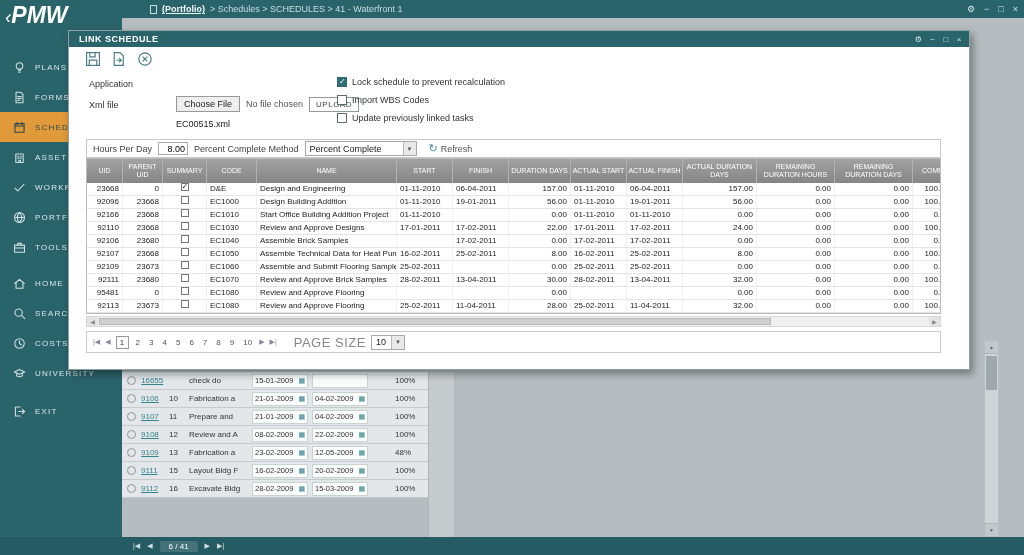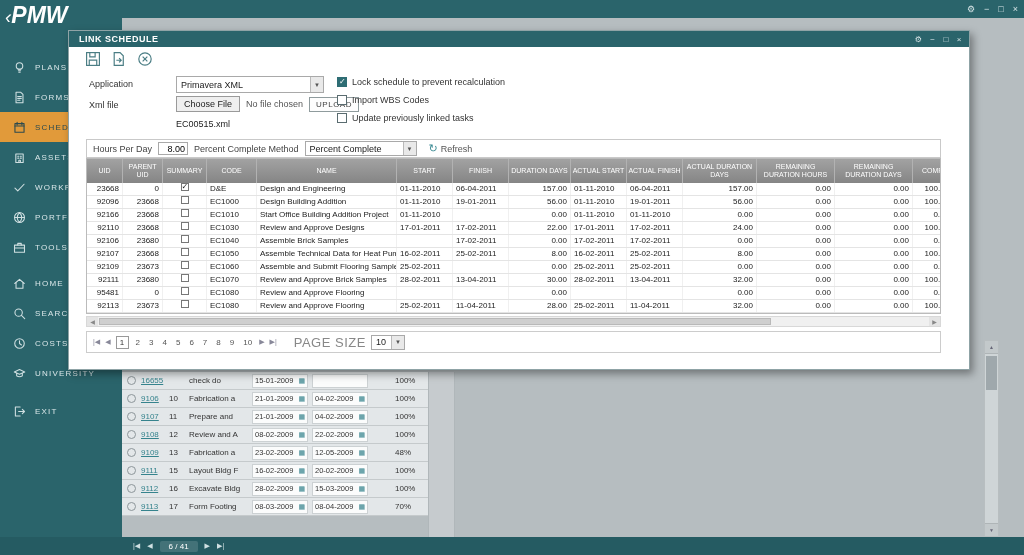--- a/index.html
+++ b/index.html
@@ -227,50 +227,35 @@
           <span>28-02-2009</span>
           <span class="cal">▦</span>
         </div>
         <div class="bcell bdate" style="width: 56px;">
           <span>15-03-2009</span>
           <span class="cal">▦</span>
         </div>
         <div class="bcell" style="width: 23px;"></div>
         <div class="bcell" style="width: 35px;">100%</div>
       </div>
-      <div class="brow">
-        <div class="bcell" style="width: 17px;">
-          <span class="stat"></span>
-        </div>
-        <div class="bcell" style="width: 28px;">
-          <span class="blink">9113</span>
-        </div>
-        <div class="bcell" style="width: 20px;">17</div>
-        <div class="bcell" style="width: 63px;">Form Footing</div>
-        <div class="bcell bdate" style="width: 56px;">
-          <span>08-03-2009</span>
-          <span class="cal">▦</span>
-        </div>
-        <div class="bcell bdate" style="width: 56px;">
-          <span>08-04-2009</span>
-          <span class="cal">▦</span>
-        </div>
-        <div class="bcell" style="width: 23px;"></div>
-        <div class="bcell" style="width: 35px;">70%</div>
-      </div>
     </div>
   <div class="splitter"></div>
   <div class="vscroll">
     <div class="vs-up">▲</div>
     <div class="vs-thumb"></div>
     <div class="vs-down">▼</div>
   </div>
 </div>
 
 <div class="topbar">
+  <div class="crumb">
+    <span class="bc-icon"></span>
+    <a>(Portfolio)</a>
+    <span>&gt; Schedules &gt; SCHEDULES &gt; 41 - Waterfront 1</span>
+  </div>
   <div class="win-icons">
     <span>⚙</span>
     <span>−</span>
     <span>□</span>
     <span>×</span>
   </div>
 </div>
 <div class="logo"><span class="chev">‹</span><span>PMW</span></div>
 
 <div class="sidebar">
@@ -422,24 +407,20 @@
     </span>
     <span class="tbtn">
       <svg width="16" height="16" viewBox="0 0 15 15" fill="none" stroke="currentColor" stroke-width="1.1">
           <circle cx="7.5" cy="7.5" r="5.8"></circle>
           <path d="M5.3 5.3l4.4 4.4M9.7 5.3l-4.4 4.4"></path>
         </svg>
     </span>
   </div>
   <div class="m-form">
     <span class="flabel" style="left:20px;top:8px">Application</span>
-    <span class="sel" style="position:absolute;left:107px;top:5px;width:148px">
-      <span class="sval">Primavera XML</span>
-      <span class="sarrow">▼</span>
-    </span>
     <div class="cbrow" style="left:268px;top:6px">
       <span class="cb checked"></span>
       <span>Lock schedule to prevent recalculation</span>
     </div>
     <span class="flabel" style="left:20px;top:29px">Xml file</span>
     <div style="position:absolute;left:107px;top:25px;display:flex;align-items:center;gap:6px">
       <span class="filebtn">Choose File</span>
       <span style="color:#555">No file chosen</span>
       <span class="upload">UPLOAD</span>
     </div>

